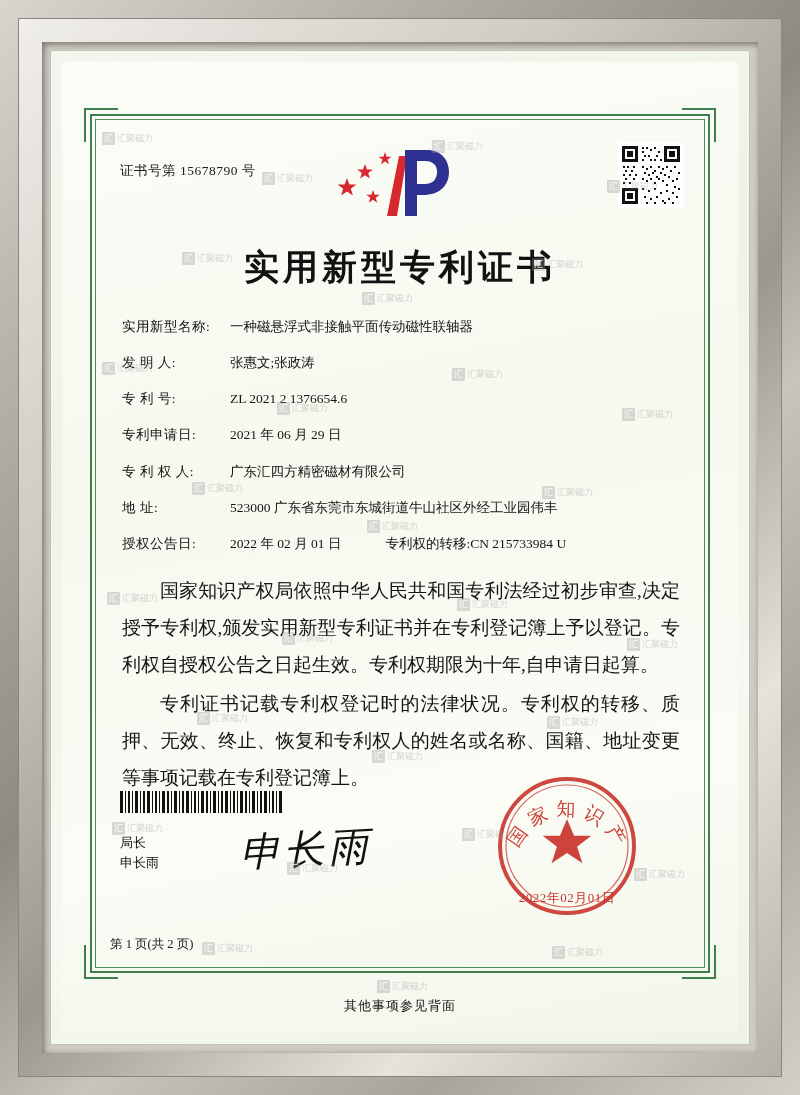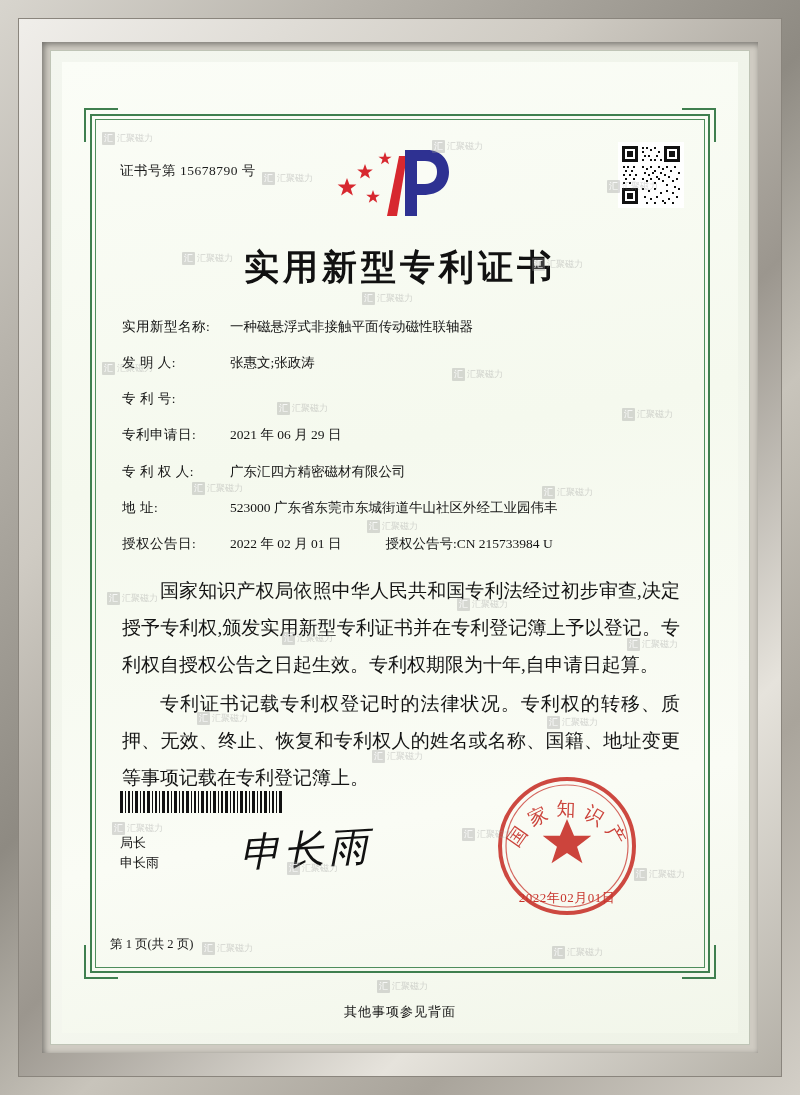--- a/index.html
+++ b/index.html
@@ -234,21 +234,21 @@
     position: absolute;
     left: 0; right: 0;
     bottom: 6px;
     text-align: left;
     font-size: 12.5px;
     color: #141414;
   }
   .footer-note {
     position: absolute;
     left: 0; right: 0;
-    bottom: 12px;
+    bottom: 18px;
     text-align: center;
     font-size: 13px;
     color: #141414;
     letter-spacing: 1px;
   }
 
   
   .wm-layer {
     position: absolute;
     left: 0; top: 0; right: 0; bottom: 0;
@@ -404,41 +404,42 @@
           <span class="field-value">一种磁悬浮式非接触平面传动磁性联轴器</span>
         </div>
 
         <div class="field-row">
           <span class="field-label spread">发 明 人:</span>
           <span class="field-value">张惠文;张政涛</span>
         </div>
 
         <div class="field-row">
           <span class="field-label spread">专 利 号:</span>
+          <span class="field-value">ZL 2021 2 1376654.6</span>
         </div>
 
         <div class="field-row">
           <span class="field-label">专利申请日:</span>
           <span class="field-value">2021 年 06 月 29 日</span>
         </div>
 
         <div class="field-row">
           <span class="field-label spread">专 利 权 人:</span>
           <span class="field-value">广东汇四方精密磁材有限公司</span>
         </div>
 
         <div class="field-row">
           <span class="field-label spread">地 址:</span>
           <span class="field-value">523000 广东省东莞市东城街道牛山社区外经工业园伟丰</span>
         </div>
 
         <div class="field-row inline-two">
           <span class="field-label">授权公告日:</span>
           <span class="field-value">2022 年 02 月 01 日</span>
-          <span class="sub-label">授权公告号:</span>
+          <span class="sub-label">专利权的转移:</span>
           <span class="field-value">CN 215733984 U</span>
         </div>
       </div>
 
       <div class="paragraphs">
         <p>国家知识产权局依照中华人民共和国专利法经过初步审查,决定授予专利权,颁发实用新型专利证书并在专利登记簿上予以登记。专利权自授权公告之日起生效。专利权期限为十年,自申请日起算。</p>
         <p>专利证书记载专利权登记时的法律状况。专利权的转移、质押、无效、终止、恢复和专利权人的姓名或名称、国籍、地址变更等事项记载在专利登记簿上。</p>
       </div>
 
       <div class="barcode">

